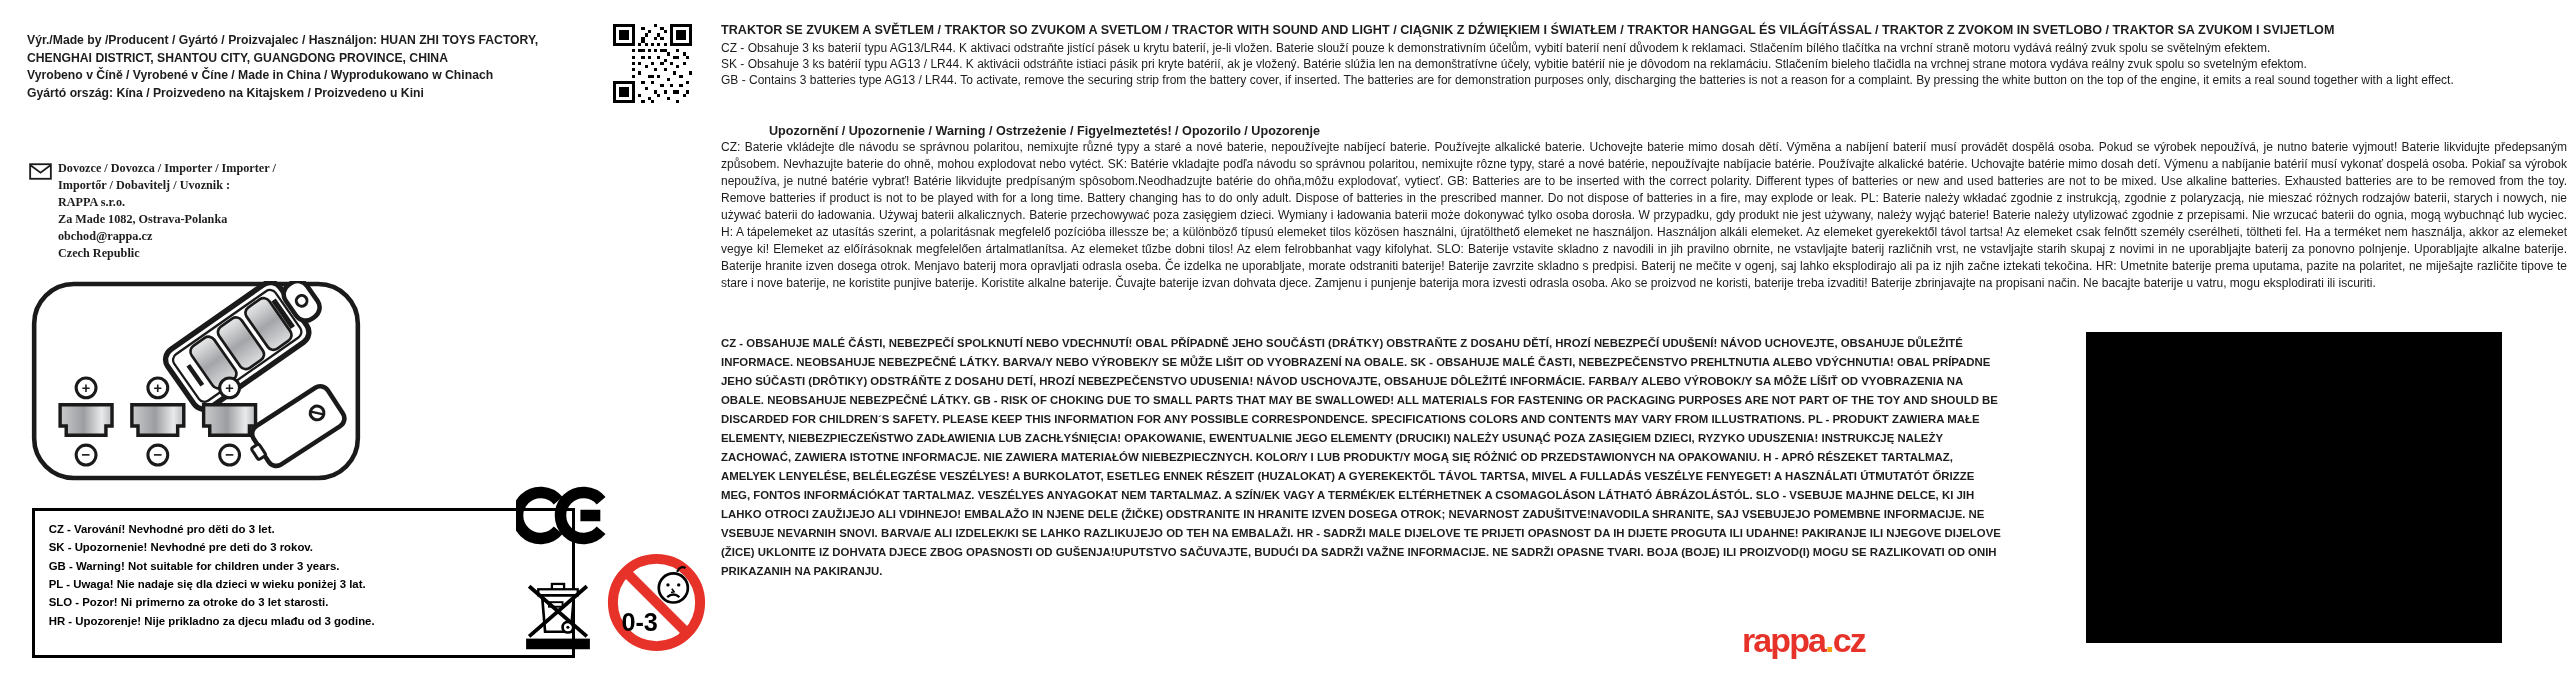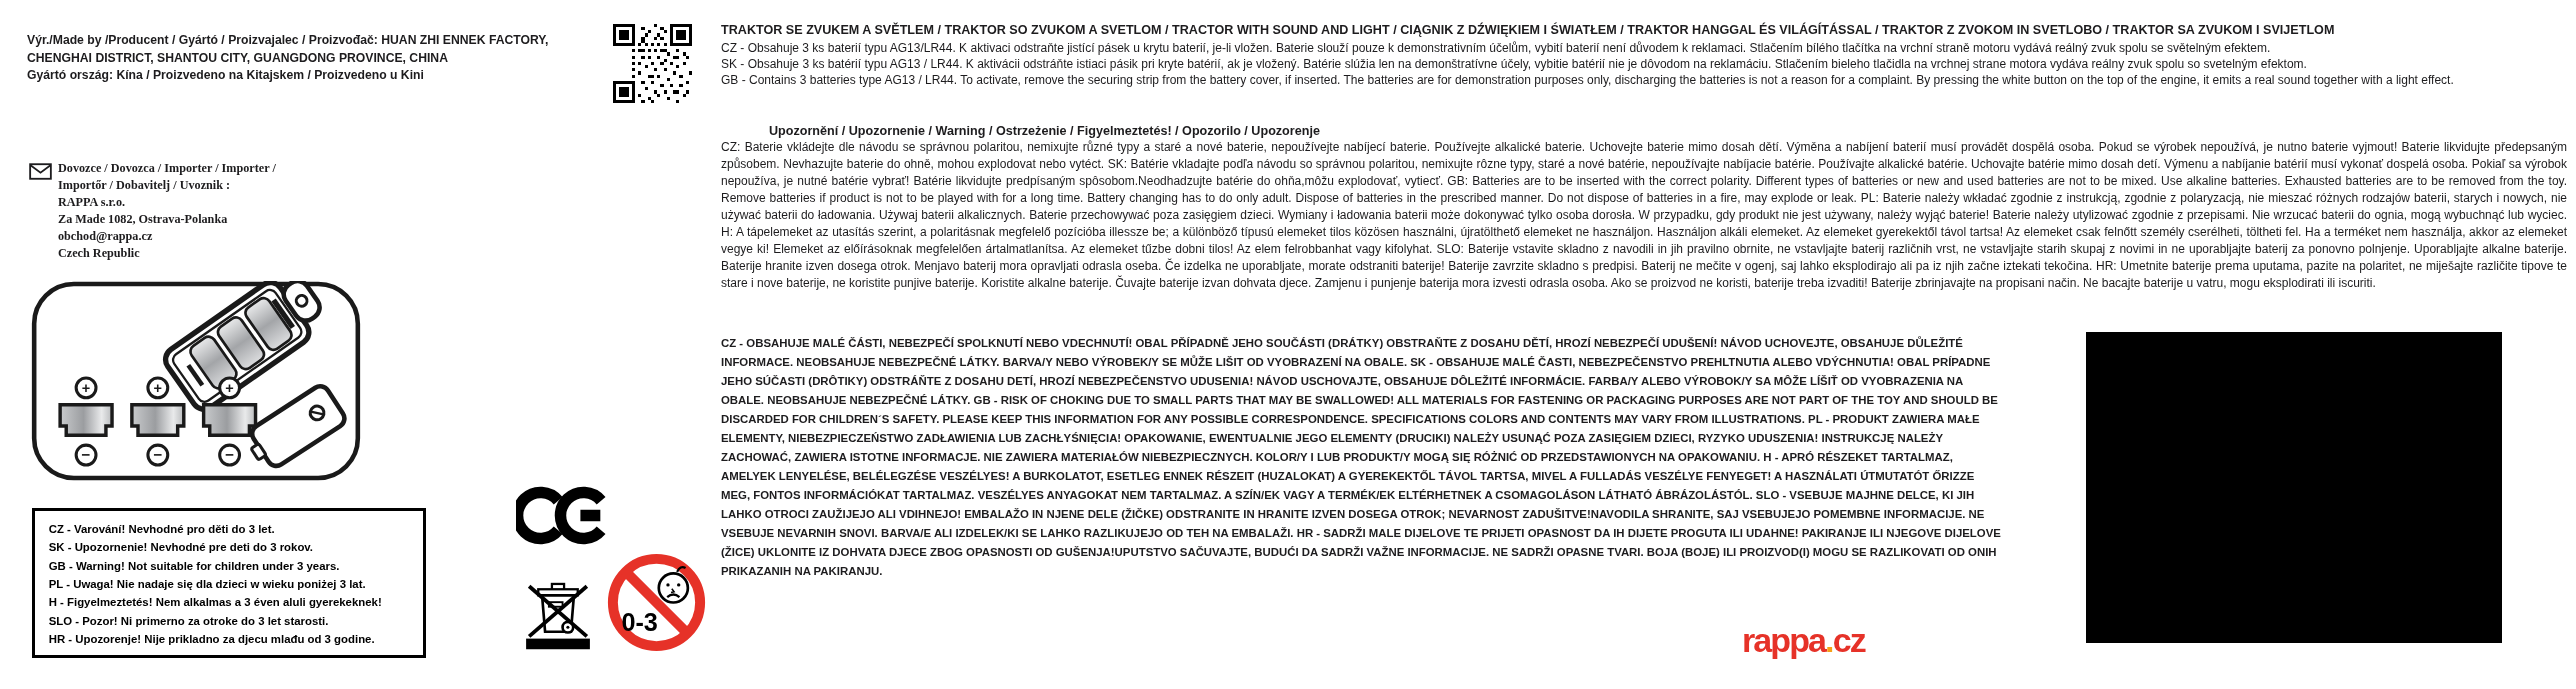--- a/index.html
+++ b/index.html
@@ -3,21 +3,21 @@
 <meta charset="utf-8">
 <style>
   html,body{margin:0;padding:0;background:#fff;}
   .label{position:relative;width:2576px;height:690px;background:#ffffff;overflow:hidden;
          font-family:"Liberation Sans",sans-serif;color:#1d1c1e;}
   .abs{position:absolute;}
   .manufacturer{left:27px;top:32px;font-size:12.2px;font-weight:700;line-height:17.5px;white-space:nowrap;}
   .mail-icon{left:29px;top:163px;}
   .importer{left:58px;top:160px;font-size:12.2px;font-weight:700;line-height:17px;white-space:nowrap;font-family:Liberation Serif, serif;}
   .figure-box{left:30.5px;top:281px;}
-  .age-box{left:32px;top:508px;width:394px;height:150px;border:3.8px solid #000;box-sizing:border-box;
+  .age-box{left:32px;top:508px;width:543px;height:150px;border:3.8px solid #000;box-sizing:border-box;
            padding:9.2px 0 0 13.7px;font-size:11.4px;font-weight:700;line-height:18.3px;color:#000;white-space:nowrap;}
   .ce-mark{left:516px;top:481px;}
   .weee{left:526px;top:568px;}
   .age-sign{left:606px;top:552px;}
   .qr{left:613px;top:24.4px;}
   .col-main{left:721px;top:23px;width:1846px;}
   .head-line{font-size:12.6px;font-weight:700;white-space:nowrap;margin-bottom:3.1px;}
   .para{font-size:12px;font-weight:500;line-height:16px;}
   .block2{left:721px;top:124px;width:1846px;}
   .block2 .b2-head{font-size:12.6px;font-weight:700;margin-bottom:0.8px;margin-left:48px;}
@@ -27,22 +27,23 @@
   .logo{left:1742px;top:621px;font-size:34px;font-weight:700;letter-spacing:-1.9px;color:#e63228;white-space:nowrap;}
   .logo .dot{color:#f6a117;}
   svg{display:block;}
 </style>
 </head>
 <body>
 
 <div class="label">
 
   <div class="abs manufacturer">
-    <div>Výr./Made by /Producent / Gyártó / Proizvajalec / Proizvođač: HUAN ZHI ENNEK FACTORY,</div>
+    <div>Výr./Made by /Producent / Gyártó / Proizvajalec / Használjon: HUAN ZHI TOYS FACTORY,</div>
     <div>CHENGHAI DISTRICT, SHANTOU CITY, GUANGDONG PROVINCE, CHINA</div>
+    <div>Vyrobeno v Číně / Vyrobené v Číne / Made in China / Wyprodukowano w Chinach</div>
     <div>Gyártó ország: Kína / Proizvedeno na Kitajskem / Proizvedeno u Kini</div>
   </div>
 
   <div class="abs mail-icon">
     <svg width="23" height="17" viewBox="0 0 30 22">
       <rect x="1.5" y="1.5" width="27" height="19" fill="none" stroke="#1d1c1e" stroke-width="2.4"></rect>
       <path d="M2,3 L15,12.5 L28,3" fill="none" stroke="#1d1c1e" stroke-width="2.4"></path>
     </svg>
   </div>
   <div class="abs importer">
@@ -114,21 +115,20 @@
         </g>
       </g>
     </svg>
   </div>
 
   <div class="abs age-box">
     <div>CZ - Varování! Nevhodné pro děti do 3 let.</div>
     <div>SK - Upozornenie! Nevhodné pre deti do 3 rokov.</div>
     <div>GB - Warning! Not suitable for children under 3 years.</div>
     <div>PL - Uwaga! Nie nadaje się dla dzieci w wieku poniżej 3 lat.</div>
-    <div>H - Figyelmeztetés! Nem alkalmas a 3 éven aluli gyerekeknek!</div>
     <div>SLO - Pozor! Ni primerno za otroke do 3 let starosti.</div>
     <div>HR - Upozorenje! Nije prikladno za djecu mlađu od 3 godine.</div>
   </div>
 
   <div class="abs ce-mark">
     <svg width="92" height="69" viewBox="0 0 120 90">
       <path d="M55,25.7 A30,30 0 1 0 55,64.3" fill="none" stroke="#000" stroke-width="15"></path>
       <path d="M111,25.7 A30,30 0 1 0 111,64.3" fill="none" stroke="#000" stroke-width="15"></path>
       <line x1="84" y1="45" x2="110" y2="45" stroke="#000" stroke-width="15"></line>
     </svg>

